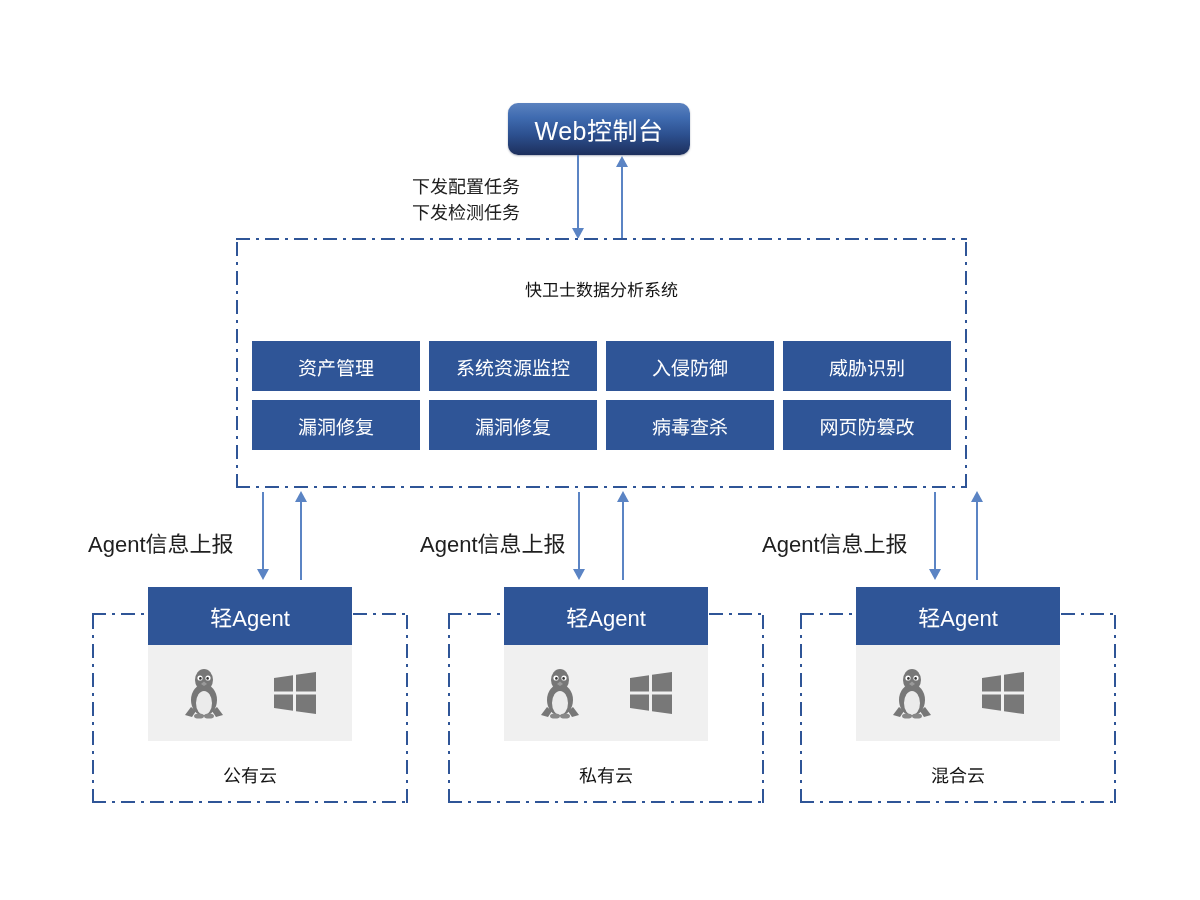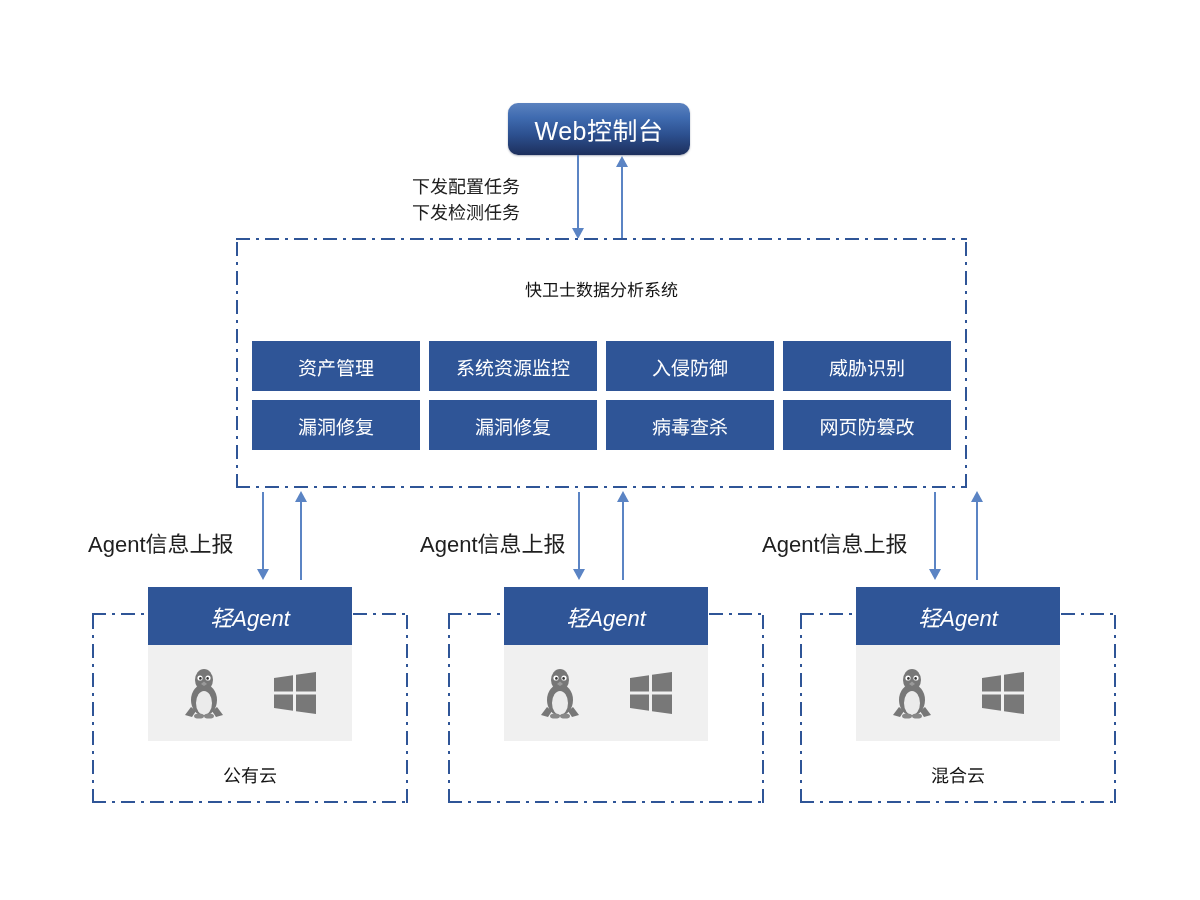--- a/index.html
+++ b/index.html
@@ -144,21 +144,20 @@
     width: 316px;
     height: 190px;
     box-sizing: border-box;
   }
   .cloud-inner {
     position: absolute;
     left: 50%;
     transform: translateX(-50%);
     top: -26px;
     width: 204px;
-    font-style: italic;
   }
   .agent-header {
     height: 58px;
     background: #2f5597;
     color: #ffffff;
     font-size: 22px;
     display: flex;
     align-items: center;
     justify-content: center;
     white-space: nowrap;
@@ -293,20 +292,21 @@
           <ellipse cx="27" cy="49" rx="5" ry="2.6" fill="#888888"></ellipse>
         </svg>
         <svg class="os-icon" width="46" height="44" viewBox="0 0 46 44">
           <path d="M2 7 L21 4.2 L21 20.5 L2 20.5 Z" fill="#787878"></path>
           <path d="M24 3.8 L44 1 L44 20.5 L24 20.5 Z" fill="#787878"></path>
           <path d="M2 23.5 L21 23.5 L21 39.8 L2 37 Z" fill="#787878"></path>
           <path d="M24 23.5 L44 23.5 L44 43 L24 40.2 Z" fill="#787878"></path>
         </svg>
       </div>
     </div>
+    <div class="cloud-label">私有云</div>
   </div>
 
   <div class="cloud-group dashdot" style="left:800px;">
     <div class="cloud-inner">
       <div class="agent-header">
         <span>轻Agent</span>
       </div>
       <div class="os-panel">
         <svg class="os-icon" width="44" height="52" viewBox="0 0 44 52">
           <ellipse cx="22" cy="13" rx="9" ry="11" fill="#777777"></ellipse>

